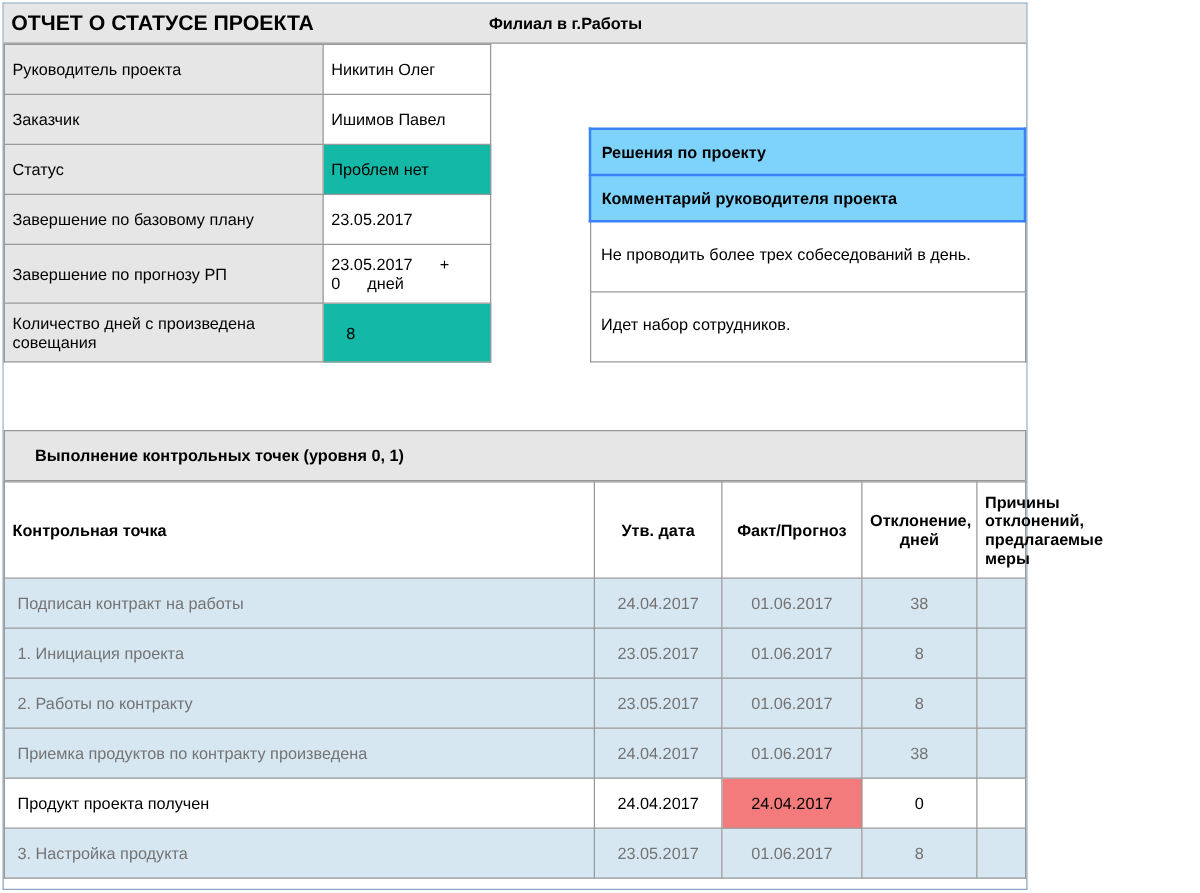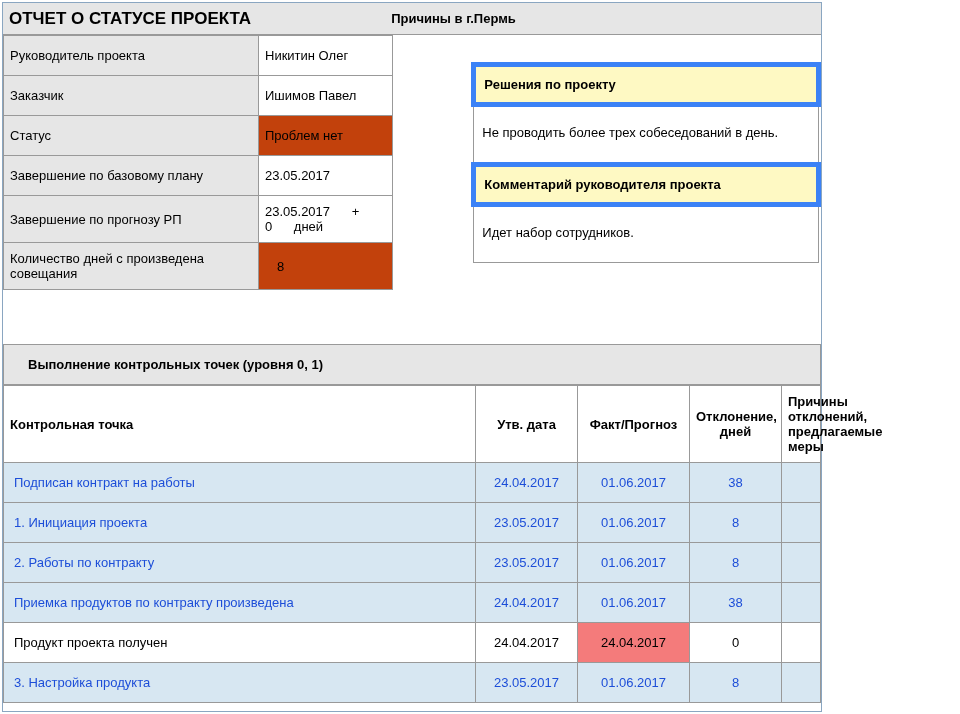--- a/index.html
+++ b/index.html
@@ -29,55 +29,55 @@
     font-weight: bold;
     font-size: 17px;
   }
   .filial {
     margin-left: 140px;
     font-weight: bold;
     font-size: 13px;
   }
   .meta-row {
     display: flex;
-    align-items: center;
+    align-items: flex-end;
     padding: 0;
   }
   .info-table {
     border-collapse: collapse;
     width: 462px;
   }
   .info-table td {
     border: 1px solid #999;
     padding: 8px 6px;
     font-size: 13px;
     height: 40px;
   }
   .info-label {
     background: #e6e6e6;
     width: 255px;
     font-weight: normal;
   }
-  .green-cell { background: #c2410c; }
+  .green-cell { background: #14b8a6; }
 
   .right-col {
     margin-left: 78px;
     width: 414px;
   }
   .box {
     border: 1px solid #999;
     border-collapse: collapse;
     width: 100%;
   }
   .box-header {
-    background: #fef9c3;
+    background: #7dd3fc;
     font-weight: bold;
     font-size: 13px;
     padding: 10px 8px;
-    border: 5px solid #3b82f6;
+    border: 2px solid #3b82f6;
     margin-left: 18px;
   }
   .box-body {
     padding: 18px 8px 22px 8px;
     border: 1px solid #999;
     font-size: 13px;
   }
 
   .gap { height: 54px; background: #fff; }
 
@@ -105,34 +105,34 @@
   .milestones td {
     border: 1px solid #999;
     padding: 10px 10px;
     font-size: 13px;
     text-align: center;
     background: #d7e7f2;
     height: 40px;
   }
   .milestones td:first-child { text-align: left; }
   .milestones tr.white-row td { background: #fff; }
-  .red-text { color: #1d4ed8; }
+  .red-text { color: #737373; }
   .pink-cell { background: #f47b7b !important; }
 
   .forecast-cell { padding-left: 6px; margin-left: 39px; }
   .forecast-cell span { margin-right: 18px; }
 </style>
 </head>
 <body>
 
 <div class="frame">
 
   <div class="topbar">
     <span class="title">ОТЧЕТ О СТАТУСЕ ПРОЕКТА</span>
-    <span class="filial">Причины в г.Пермь</span>
+    <span class="filial">Филиал в г.Работы</span>
   </div>
 
   <div class="meta-row">
     <table class="info-table">
       <tbody>
           <tr>
         <td class="info-label">Руководитель проекта</td>
         <td>Никитин Олег</td>
       </tr>
       <tr>
@@ -163,24 +163,24 @@
     </tbody>
       </table>
 
     <div class="right-col">
       <table class="box">
         <tbody>
             <tr>
               <td class="box-header">Решения по проекту</td>
             </tr>
         <tr>
+              <td class="box-header">Комментарий руководителя проекта</td>
+            </tr>
+        <tr>
               <td class="box-body">Не проводить более трех собеседований в день.</td>
-            </tr>
-        <tr>
-              <td class="box-header">Комментарий руководителя проекта</td>
             </tr>
         <tr>
               <td class="box-body">Идет набор сотрудников.</td>
             </tr>
       </tbody>
         </table>
     </div>
   </div>
 
   <div class="gap"></div>

